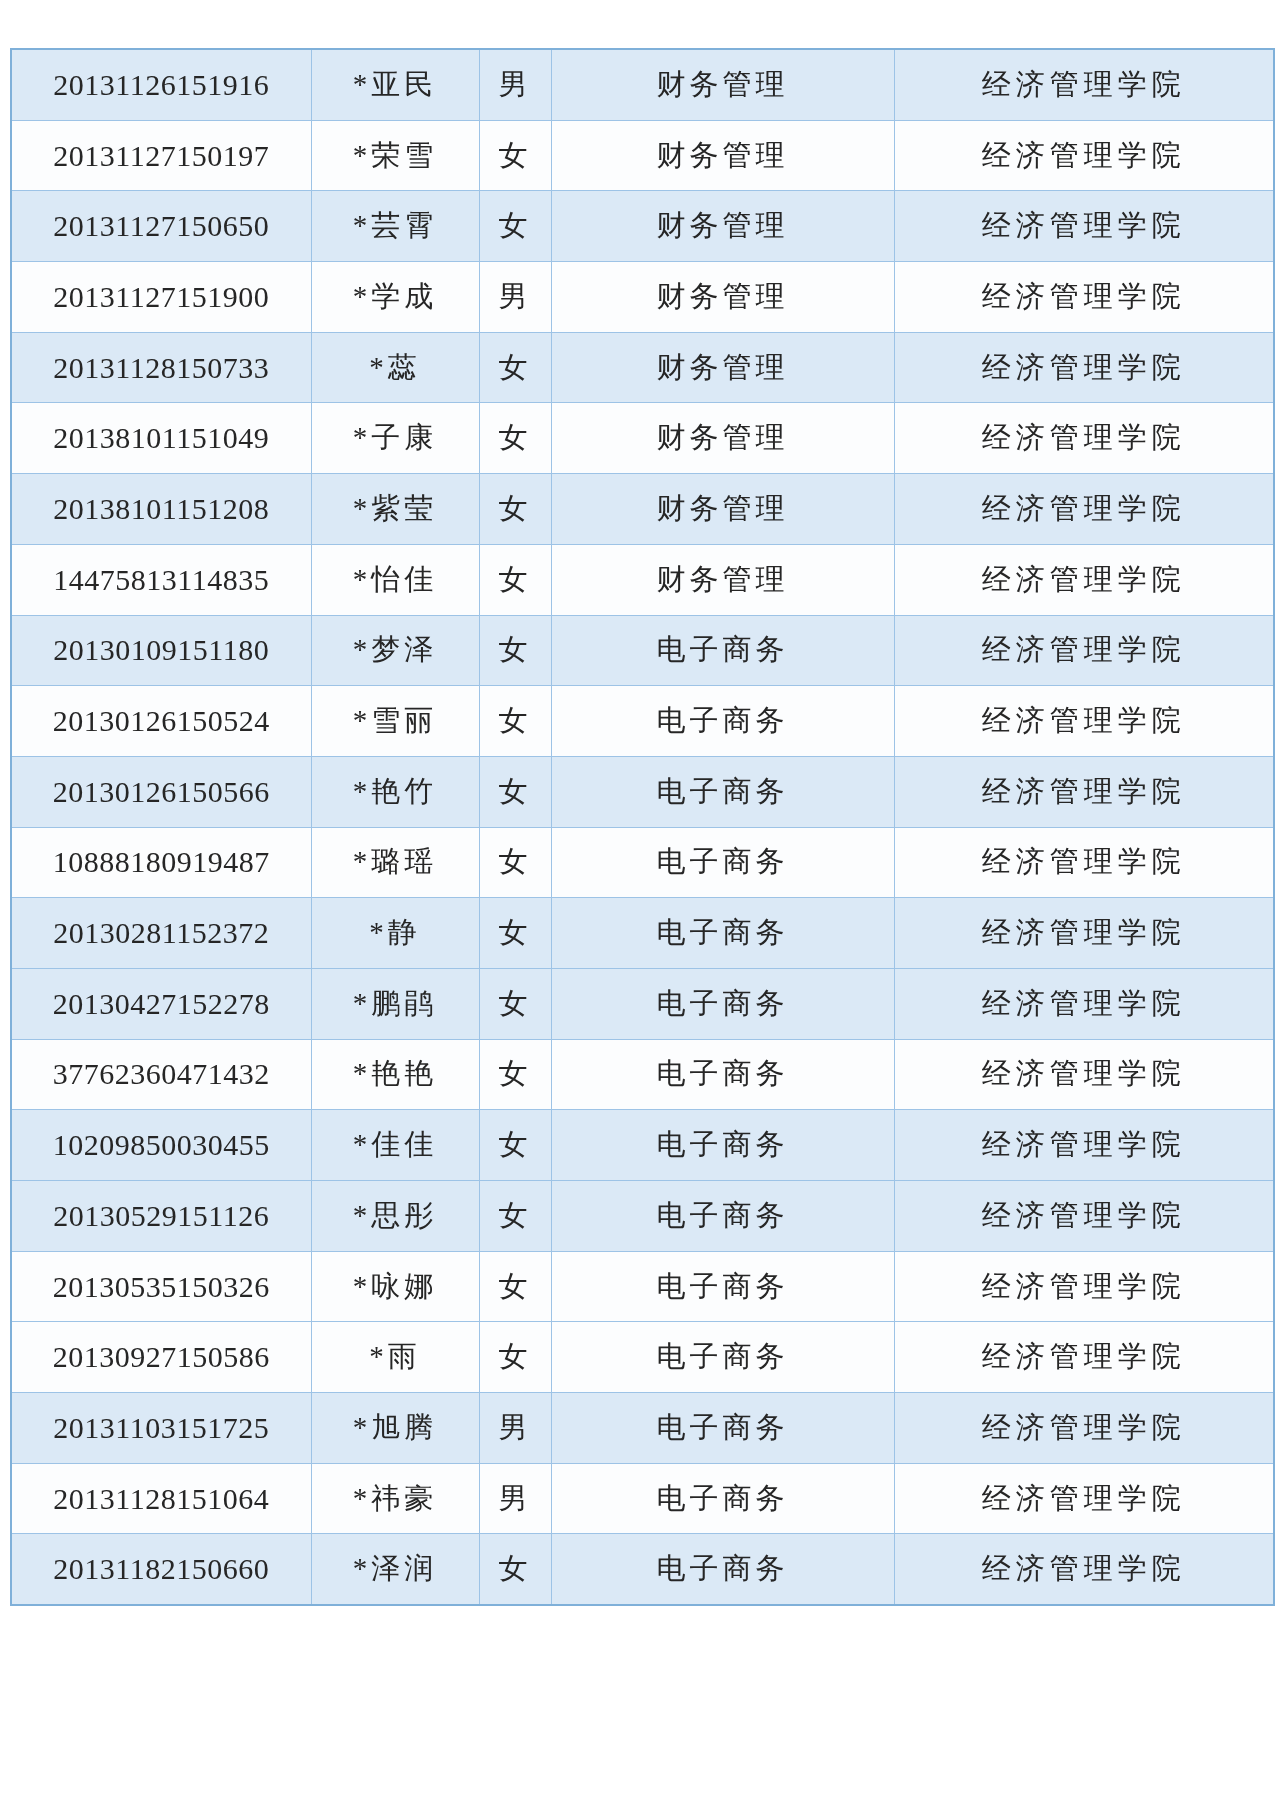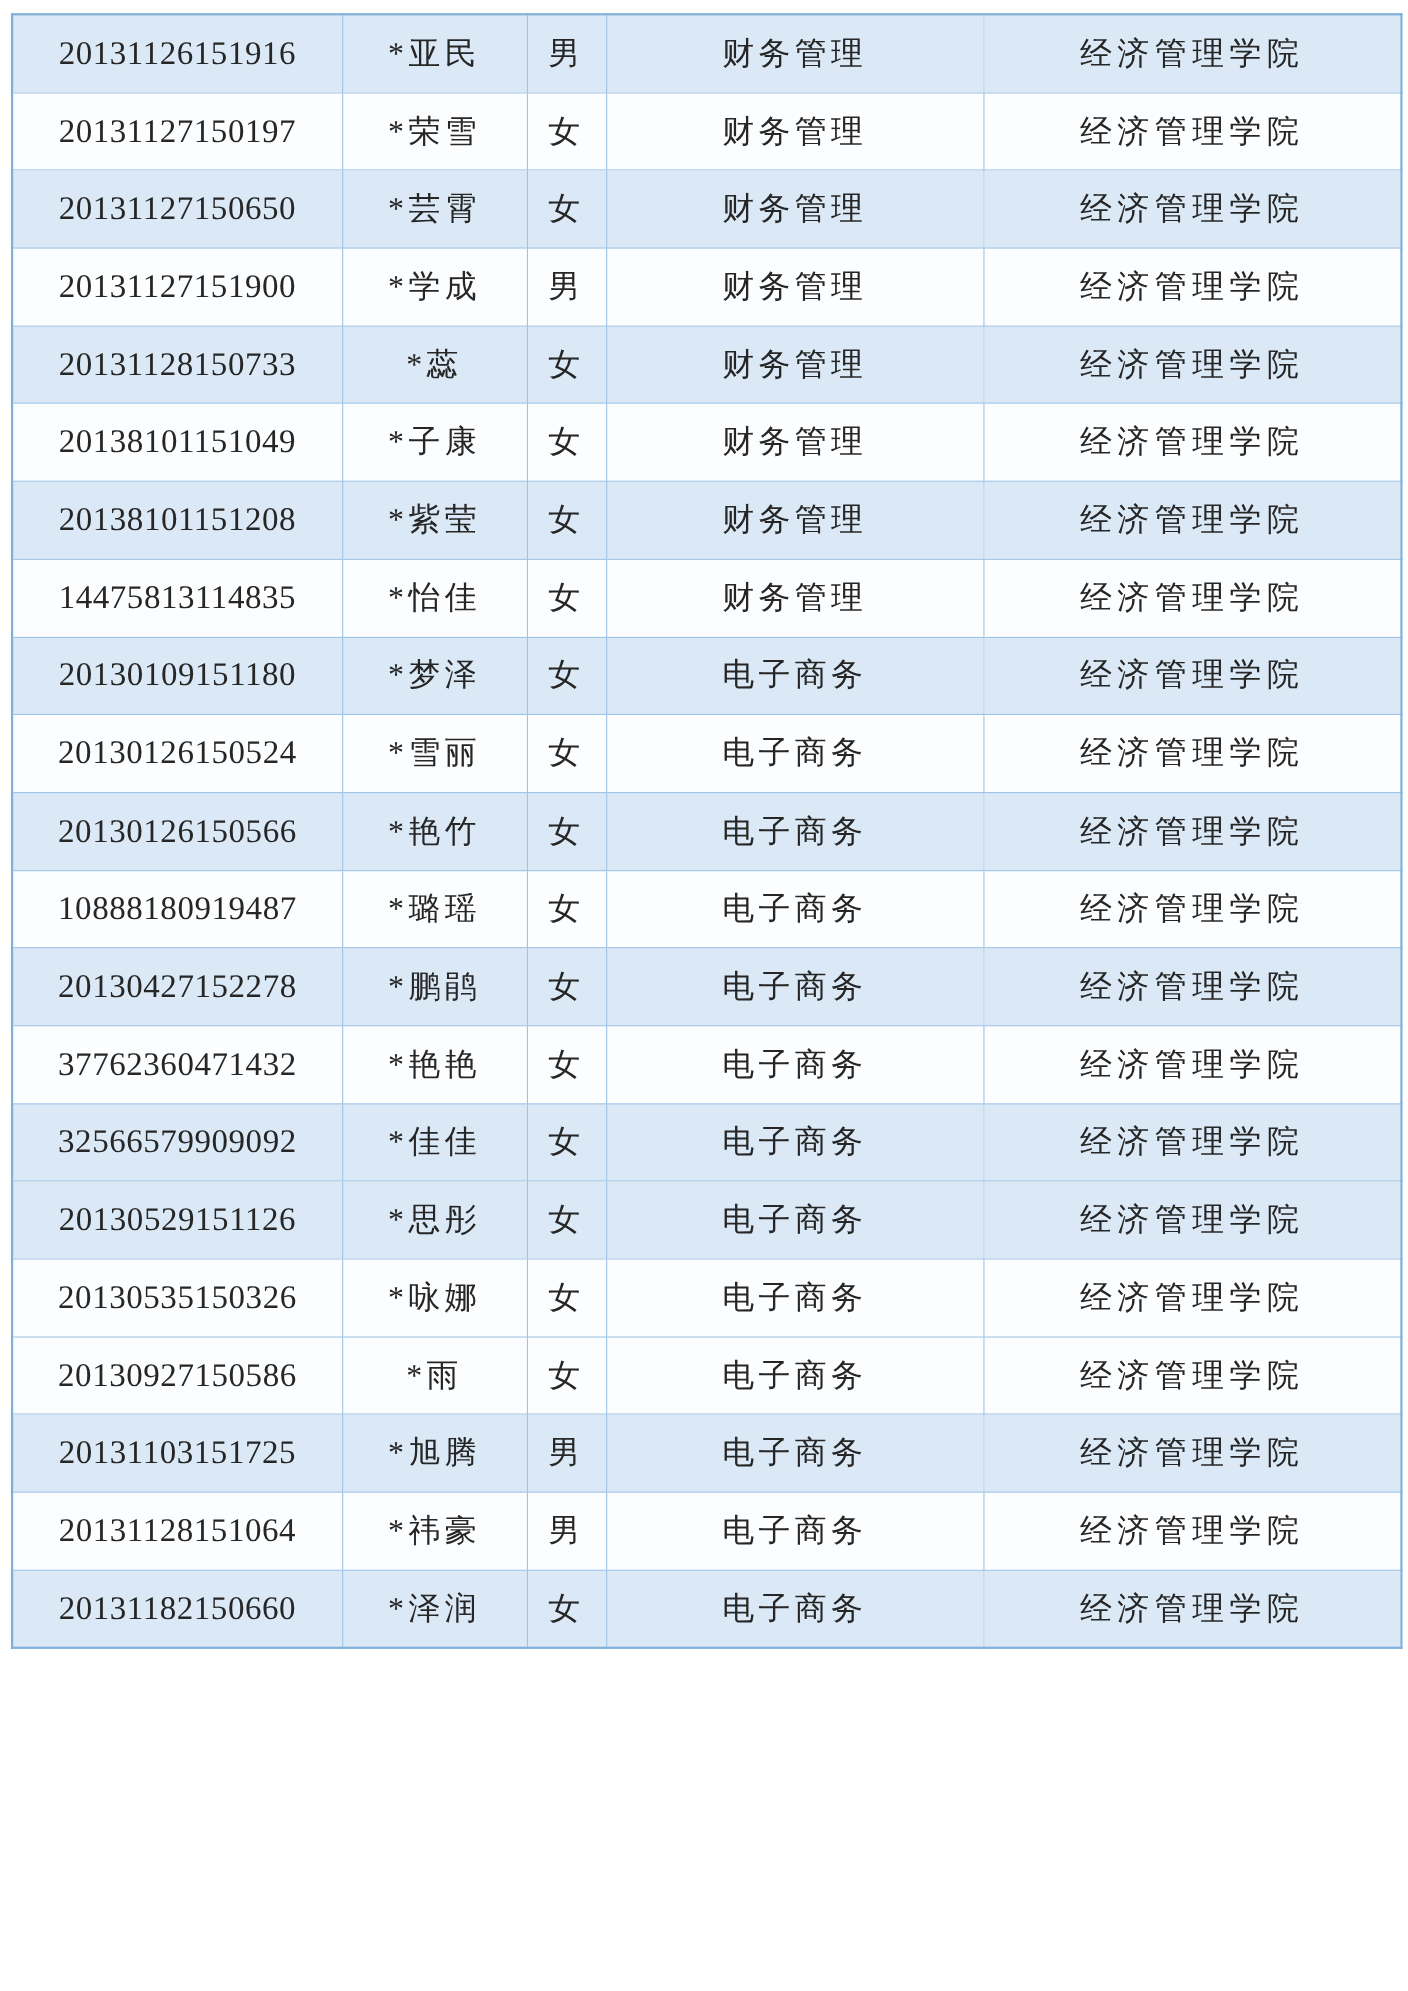--- a/index.html
+++ b/index.html
@@ -6,20 +6,21 @@
     margin: 0;
     padding: 0;
     background: #ffffff;
   }
   .page {
     position: relative;
     width: 1280px;
     height: 1594px;
     background: var(--page-bg, #ffffff);
     overflow: hidden;
+    margin-top: 36px;
   }
   table.roster {
     position: absolute;
     left: 10px;
     top: 12px;
     width: 1263px;
     border-collapse: collapse;
     table-layout: fixed;
     font-family: "Liberation Serif", "DejaVu Serif", serif;
     color: var(--text-color, #262626);
@@ -136,35 +137,42 @@
     <td class="c-college">经济管理学院</td>
   </tr>
         <tr class="plain">
     <td class="c-id">10888180919487</td>
     <td class="c-name">*璐瑶</td>
     <td class="c-gender">女</td>
     <td class="c-major">电子商务</td>
     <td class="c-college">经济管理学院</td>
   </tr>
         <tr class="alt">
+    <td class="c-id">20130281152372</td>
+    <td class="c-name">*静</td>
+    <td class="c-gender">女</td>
+    <td class="c-major">电子商务</td>
+    <td class="c-college">经济管理学院</td>
+  </tr>
+        <tr class="alt">
     <td class="c-id">20130427152278</td>
     <td class="c-name">*鹏鹃</td>
     <td class="c-gender">女</td>
     <td class="c-major">电子商务</td>
     <td class="c-college">经济管理学院</td>
   </tr>
         <tr class="plain">
     <td class="c-id">37762360471432</td>
     <td class="c-name">*艳艳</td>
     <td class="c-gender">女</td>
     <td class="c-major">电子商务</td>
     <td class="c-college">经济管理学院</td>
   </tr>
         <tr class="alt">
-    <td class="c-id">32566579909092</td>
+    <td class="c-id">10209850030455</td>
     <td class="c-name">*佳佳</td>
     <td class="c-gender">女</td>
     <td class="c-major">电子商务</td>
     <td class="c-college">经济管理学院</td>
   </tr>
         <tr class="alt">
     <td class="c-id">20130529151126</td>
     <td class="c-name">*思彤</td>
     <td class="c-gender">女</td>
     <td class="c-major">电子商务</td>

